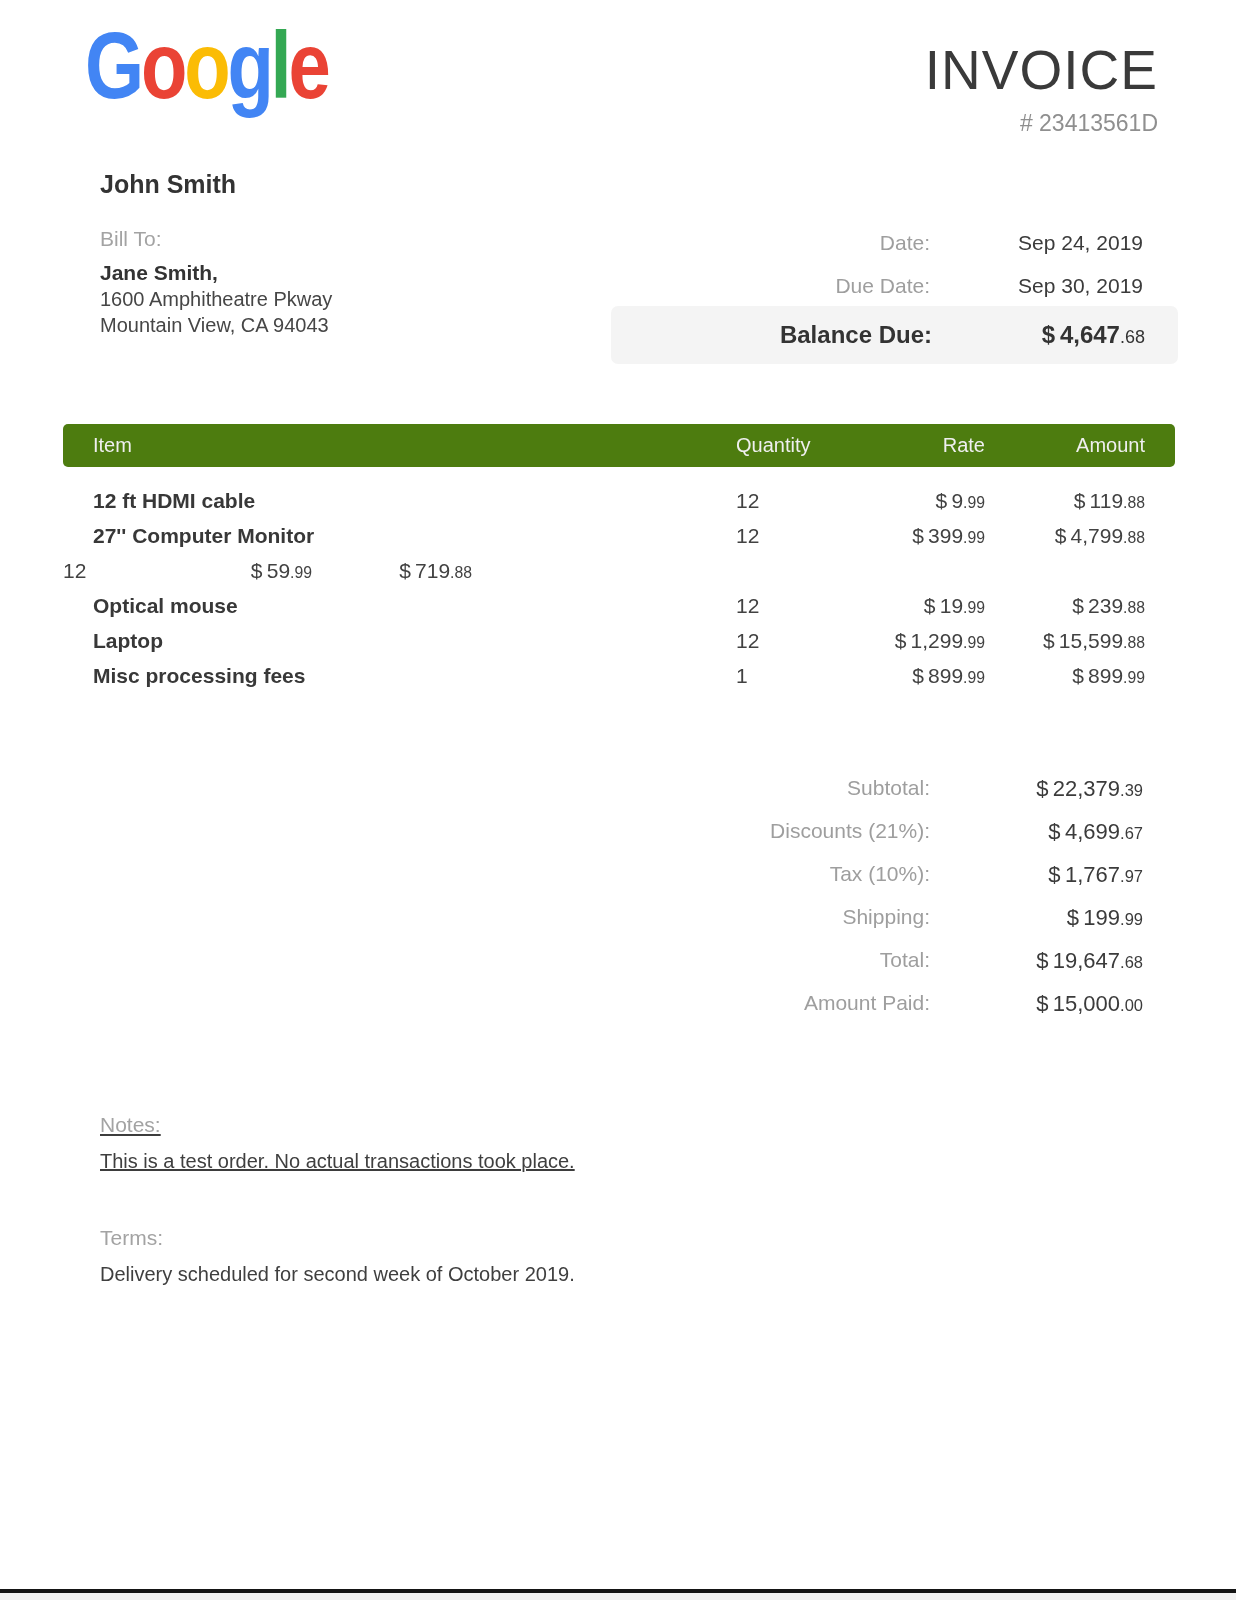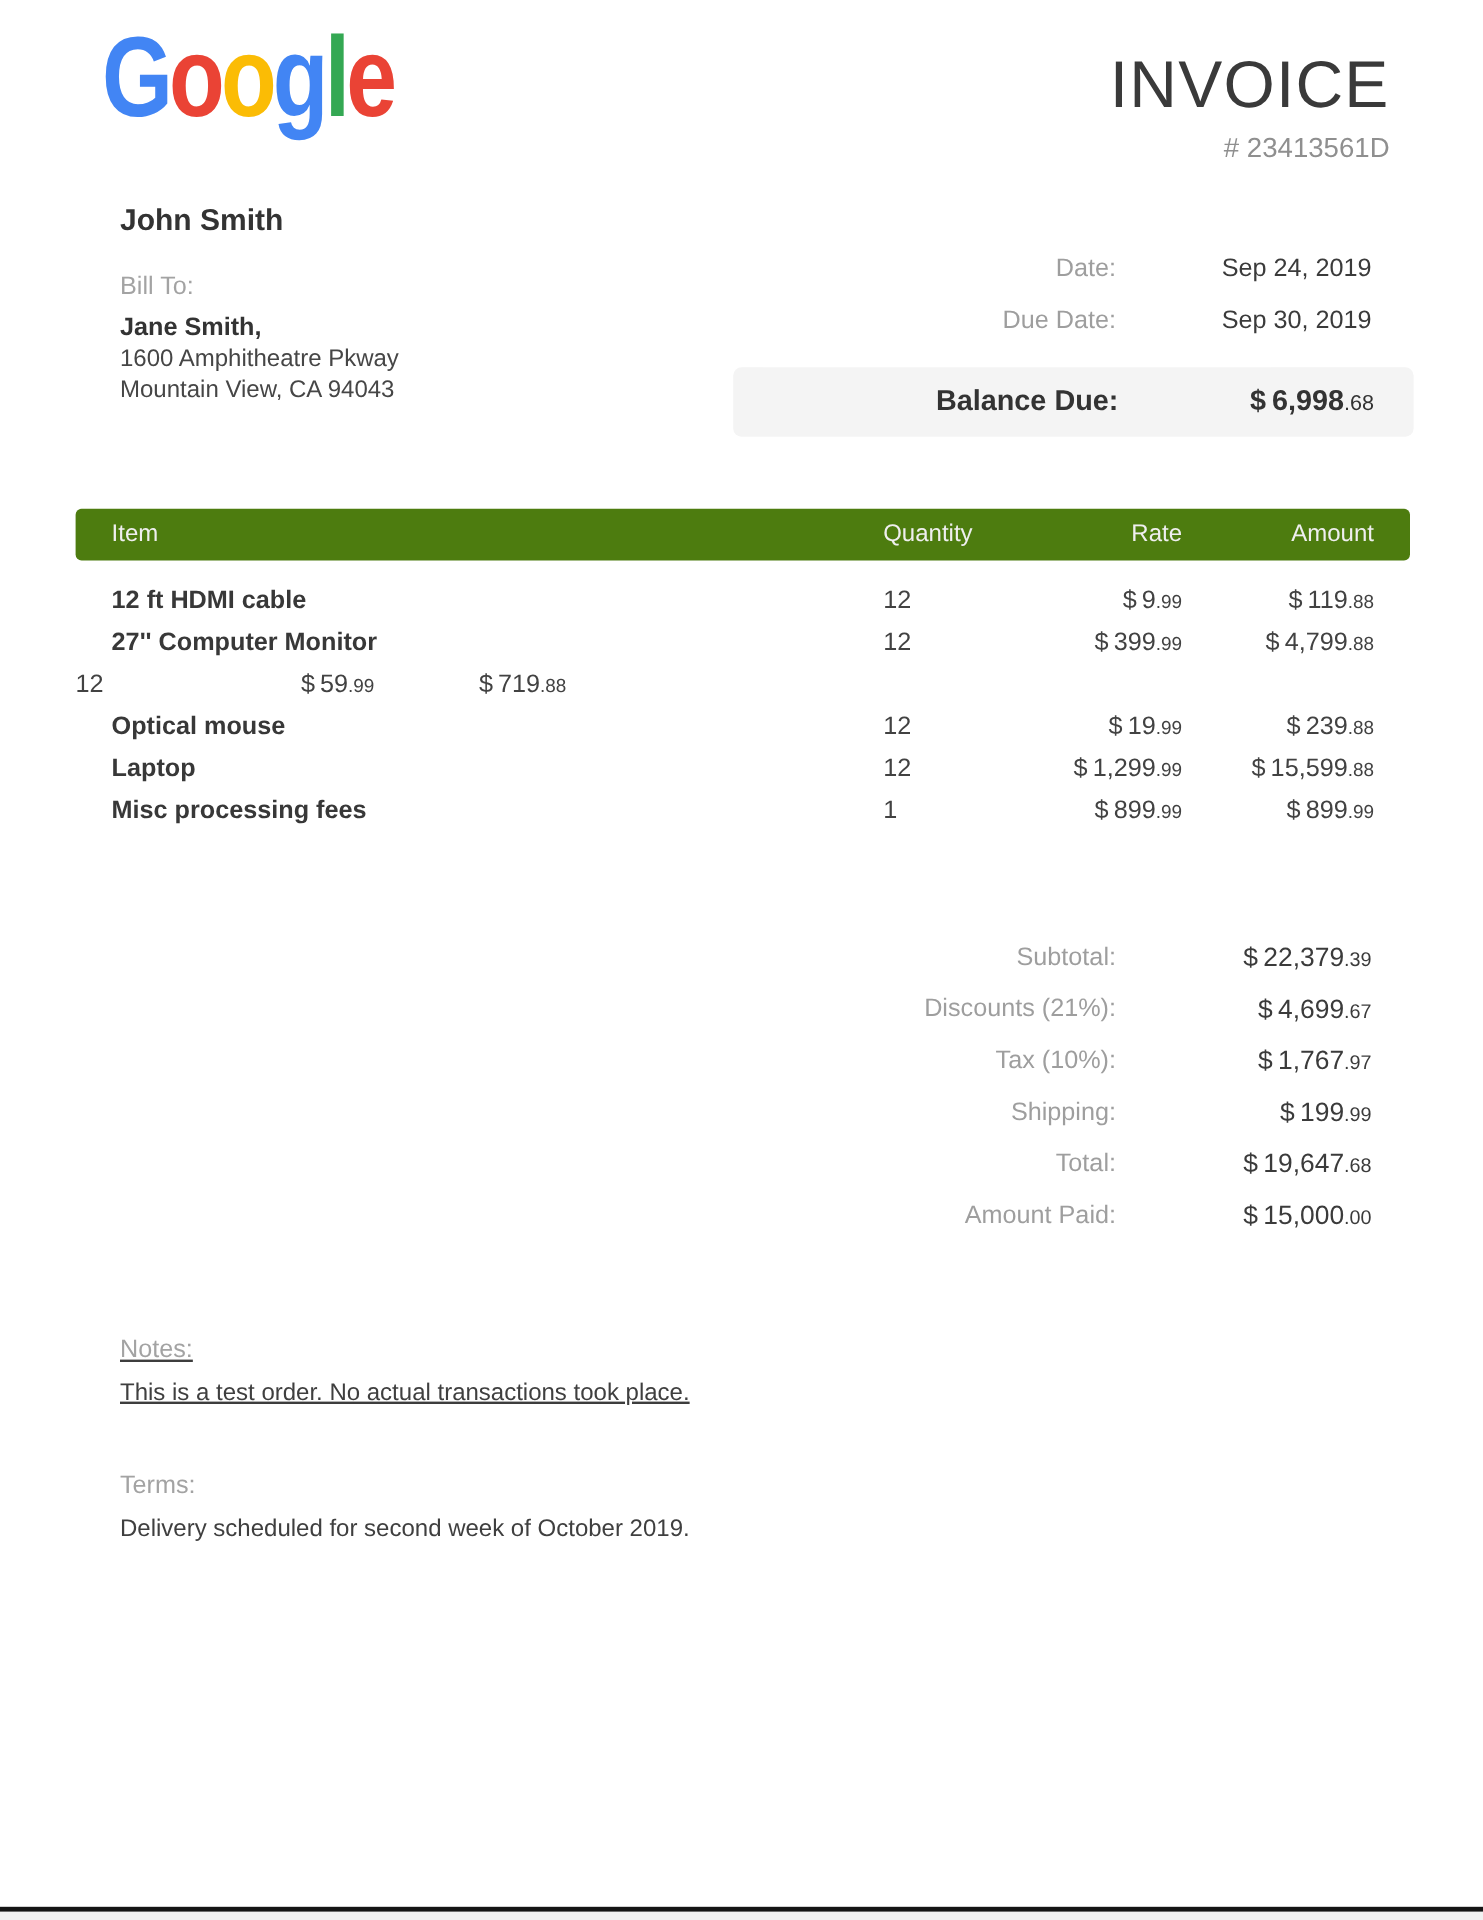--- a/index.html
+++ b/index.html
@@ -22,21 +22,21 @@
   .head-right{position:absolute;top:42px;right:78px;text-align:right;}
   .head-title{font-size:55px;font-weight:400;color:#3a3a3a;letter-spacing:1px;line-height:1.05;margin-left:44px;}
   .head-number{font-size:23px;color:#8f8f8f;margin-top:10px;}
   
   .from-name{position:absolute;left:100px;top:170px;font-size:25px;font-weight:bold;color:#333;}
   .billto{position:absolute;left:100px;top:226px;font-size:20px;line-height:26px;color:#464646;}
   .billto .lbl{color:#a3a3a3;font-size:21px;margin-bottom:8px;}
   .billto .nm{font-weight:bold;color:#333;font-size:21px;}
   
   .meta{position:absolute;top:212px;right:93px;width:520px;}
-  .meta-row{display:flex;align-items:flex-start;height:43px;}
+  .meta-row{display:flex;align-items:flex-end;height:43px;}
   .meta-row .m-label{flex:1;text-align:right;color:#9e9e9e;font-size:21px;}
   .meta-row .m-value{width:213px;text-align:right;color:#3b3b3b;font-size:21px;}
   .balance-strip{
     position:absolute;top:306px;left:611px;right:58px;height:58px;
     border-radius:7px;display:flex;align-items:center;padding-right:33px;box-sizing:border-box;
   }
   .balance-strip .b-label{flex:1;text-align:right;font-size:24px;font-weight:bold;color:#333;}
   .balance-strip .b-value{width:213px;text-align:right;font-size:24px;font-weight:bold;color:#333;}
   
   .items{position:absolute;left:63px;top:424px;width:1112px;}
@@ -46,21 +46,21 @@
   }
   .col-item{width:673px;box-sizing:border-box;padding-left:30px;text-align:left;}
   .col-qty{width:120px;text-align:left;}
   .col-rate{width:129px;text-align:right;}
   .col-amt{width:190px;box-sizing:border-box;padding-right:30px;text-align:right;}
   .items-body{padding-top:16px;}
   .item-row{display:flex;align-items:center;height:35px;font-size:21px;color:#424242;}
   .item-row .col-item{font-weight:bold;color:#383838;}
   
   .totals{position:absolute;top:776px;right:93px;width:540px;}
-  .total-row{display:flex;align-items:center;height:43px;}
+  .total-row{display:flex;height:43px;}
   .total-row .t-label{flex:1;text-align:right;color:#9e9e9e;font-size:21px;}
   .total-row .t-value{width:213px;text-align:right;color:#3b3b3b;font-size:22px;}
   
   .notes{position:absolute;left:100px;top:1113px;text-decoration:underline;}
   .terms{position:absolute;left:100px;top:1226px;}
   .blk-label{color:#a3a3a3;font-size:21px;margin-bottom:13px;}
   .blk-text{color:#3f3f3f;font-size:20px;}
   
   .page-edge-line{position:absolute;left:0;top:1589px;width:100%;height:4px;background:#151515;}
   .page-edge-shade{position:absolute;left:0;top:1593px;width:100%;height:7px;background:#f2f2f2;}
@@ -96,21 +96,21 @@
       <div class="m-value">Sep 24, 2019</div>
     </div>
     <div class="meta-row">
       <div class="m-label">Due Date:</div>
       <div class="m-value">Sep 30, 2019</div>
     </div>
   </div>
 
   <div class="balance-strip" style="background-color: rgb(244, 244, 244);">
     <div class="b-label">Balance Due:</div>
-    <div class="b-value money"><span>$ 6,998</span><span class="cents">.68</span></div>
+    <div class="b-value money"><span>$ 4,647</span><span class="cents">.68</span></div>
   </div>
 
   <div class="items">
     <div class="items-head" style="background-color: #4d7c0f;">
       <div class="col-item">Item</div>
       <div class="col-qty">Quantity</div>
       <div class="col-rate">Rate</div>
       <div class="col-amt">Amount</div>
     </div>
     <div class="items-body">

